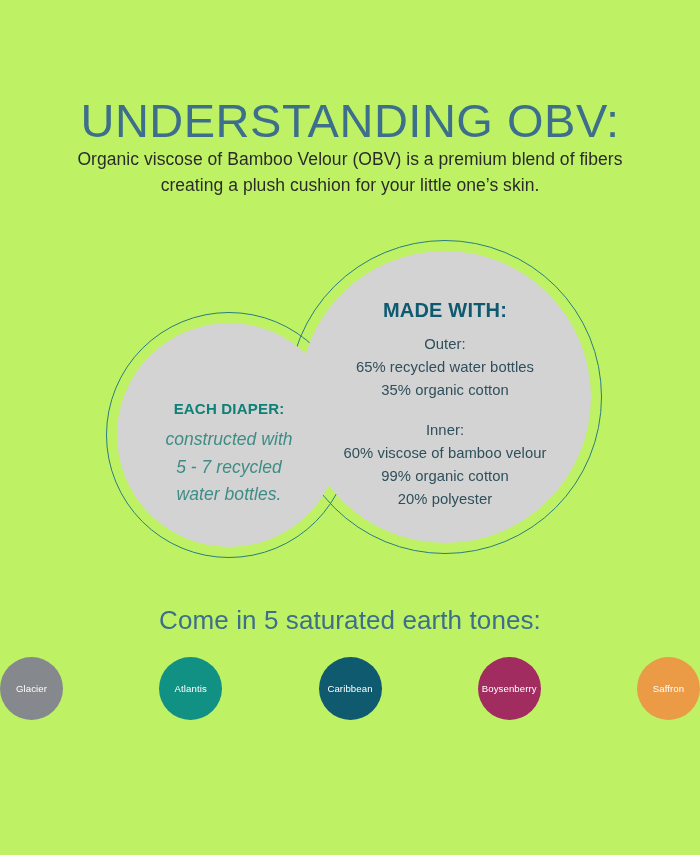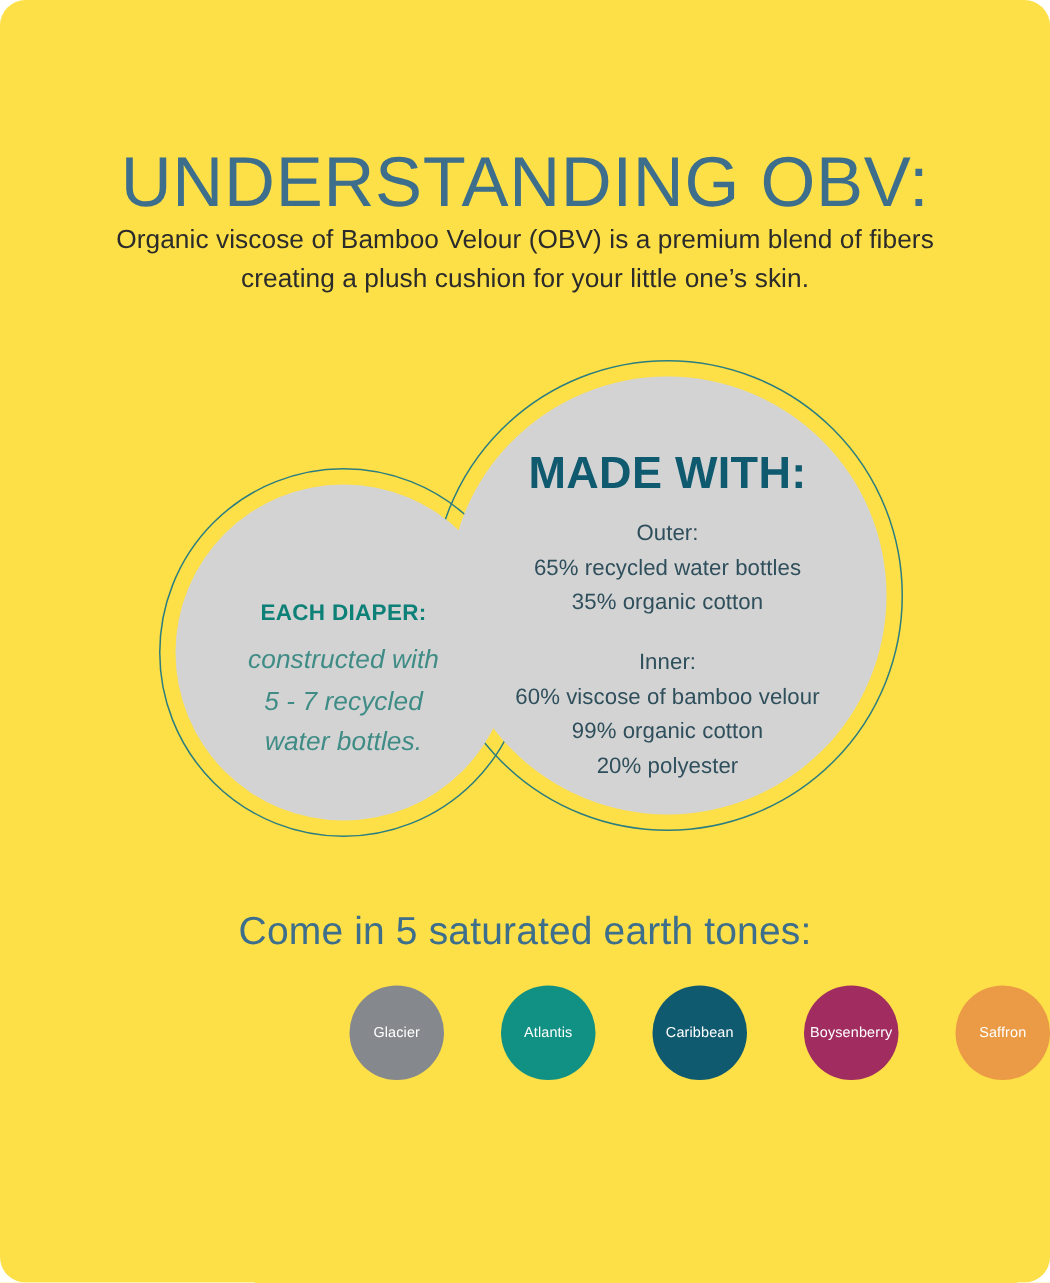--- a/index.html
+++ b/index.html
@@ -5,22 +5,21 @@
   * { margin:0; padding:0; box-sizing:border-box; }
   html,body {
     width:700px; height:855px;
     background:#ffffff;
     font-family:"Liberation Sans", sans-serif;
     overflow:hidden;
   }
   #page {
     position:relative;
     width:700px; height:855px;
-    background:#fde047;
-    border-radius:17px;
+    background:#bef264;
   }
 
   
   .header {
     position:absolute;
     left:0; top:96px;
     width:700px;
     text-align:center;
   }
   .title {
@@ -76,21 +75,21 @@
   }
   .body-left {
     margin-top:8px;
     font-size:17.5px;
     color:#3f8c86;
     line-height:1.58;
     letter-spacing:0.05px;
     font-style:italic;
   }
   .head-right {
-    font-size:30px;
+    font-size:20px;
     font-weight:700;
     color:#105a70;
     letter-spacing:0.2px;
     line-height:1.2;
   }
   .body-right {
     margin-top:11px;
     font-size:14.8px;
     color:#2f4f5c;
     line-height:1.57;
@@ -107,21 +106,21 @@
     font-size:26px;
     font-weight:400;
     color:#3d6e8c;
     letter-spacing:0.1px;
   }
   .swatch-row {
     position:absolute;
     left:0; top:657px;
     width:700px;
     display:flex;
-    justify-content:flex-end;
+    justify-content:space-between;
     gap:38px;
   }
   .swatch {
     width:63px; height:63px;
     border-radius:50%;
     display:flex;
     align-items:center;
     justify-content:center;
   }
   .swatch-label {

